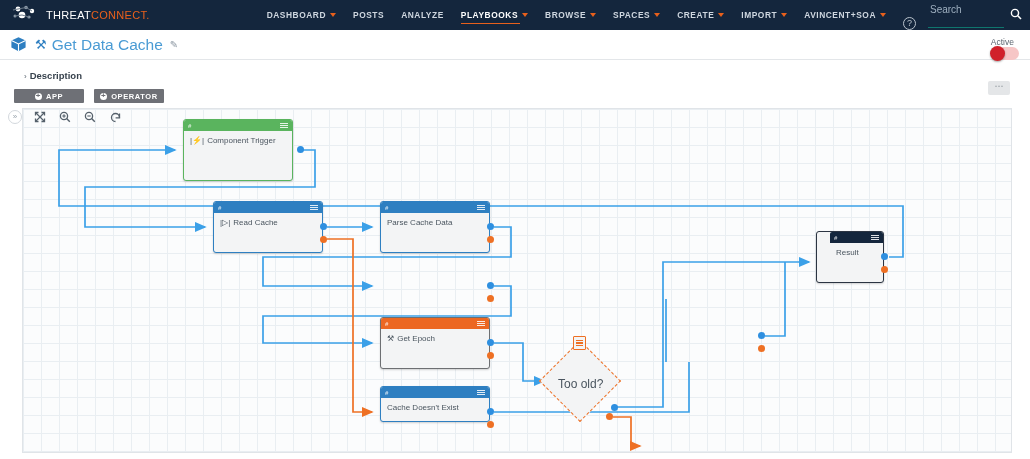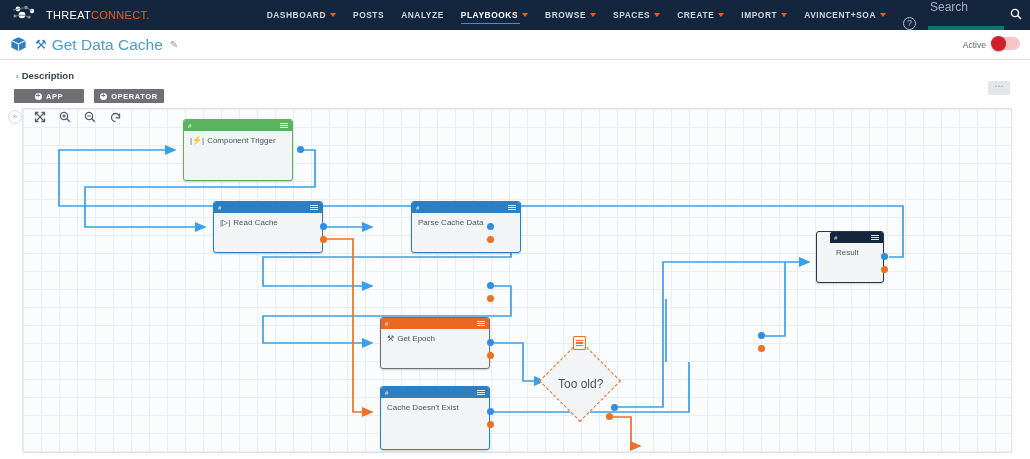--- a/index.html
+++ b/index.html
@@ -40,54 +40,54 @@
     border-left: 3.5px solid transparent; border-right: 3.5px solid transparent;
     border-top: 4px solid #e8601c;
   }
   .help-icon {
     width: 13px; height: 13px; border: 1.2px solid #b9c2cc; border-radius: 50%;
     color: #b9c2cc; font-size: 9px; line-height: 11px; text-align: center;
     margin-right: 12px; cursor: pointer;
   }
   .searchwrap { display: flex; align-items: center; width: 105px; margin-right: 8px; }
   .searchbox {
-    border: none; border-bottom: 6px solid #0f766e; background: transparent;
-    color: #9fb0c0; font-size: 12px; width: 76px; padding: 1px 2px 12px 2px;
+    border: none; border-bottom: 1px solid #0f766e; background: transparent;
+    color: #9fb0c0; font-size: 10px; width: 76px; padding: 1px 2px 12px 2px;
     font-family: "Liberation Sans", sans-serif; outline: none;
   }
   .searchbox::placeholder { color: #9fb0c0; }
   .search-icon { margin-left: 6px; cursor: pointer; }
 
   
   .titlerow {
     height: 29px; display: flex; align-items: center;
     padding: 0 10px; background: #fff; position: relative;
   }
   .cube-icon { margin-right: 8px; display: flex; }
   .wrench-ic { color: #2e7fc1; font-size: 13px; margin-right: 5px; }
   .pb-title { color: #4a9bd4; font-size: 15.5px; font-weight: normal; }
   .pencil-ic { margin-left: 7px; color: #8f9aa5; font-size: 10px; }
   .active-wrap {
     position: absolute; right: 10px; top: 7px;
-    display: flex; align-items: flex-end;
+    display: flex; align-items: center; flex-direction: column;
   }
   .active-label { font-size: 8.5px; color: #5c6670; margin-right: 6px; }
   .toggle {
     width: 28px; height: 13px; background: #f6c6c6; border-radius: 7px;
     position: relative; cursor: pointer;
   }
   .toggle-knob {
     width: 15px; height: 15px; border-radius: 50%; background: #d0202a;
     position: absolute; left: -1px; top: -1px;
     box-shadow: 0 1px 2px rgba(0,0,0,.35);
   }
   .hr-line { height: 1px; background: #e3e6e9; width: 1030px; }
 
   
-  .desc-row { padding: 5px 0 0 16px; }
+  .desc-row { padding: 5px 0 0 24px; }
   .desc-txt { font-size: 9.5px; color: #37424d; font-weight: bold; }
   .chev { font-size: 8px; color: #5a6570; margin-right: 3px; }
   .btnrow { padding: 6px 0 0 14px; display: flex; position: relative; }
   .gbtn {
     background: #6e7076; color: #ffffff; font-size: 7.5px; font-weight: bold;
     letter-spacing: .6px; width: 70px; height: 14px;
     display: flex; align-items: center; justify-content: center;
     margin-right: 10px; cursor: pointer; border-radius: 1px;
   }
   .plus-c {
@@ -385,21 +385,21 @@
         </span>
     </div>
     <div class="node-body">
       <span class="node-ic">|▷|</span>
       <span>Read Cache</span>
     </div>
   </div>
   <div class="port port-blue" style="left:297px; top:114px;"></div>
   <div class="port port-orange" style="left:297px; top:127px;"></div>
 
-  <div class="node n-blue" style="left:357px; top:92px; width:110px; height:52px;margin-left:31px;">
+  <div class="node n-blue" style="left:357px; top:92px; width:110px; height:52px;">
     <div class="node-hdr">
       <span class="hdr-hash">#</span>
       <span class="hdr-burger">
           <i></i>
           <i></i>
           <i></i>
         </span>
     </div>
     <div class="node-body">
       <span>Parse Cache Data</span>
@@ -421,21 +421,21 @@
         </span>
     </div>
     <div class="node-body">
       <span class="node-ic">⚒</span>
       <span>Get Epoch</span>
     </div>
   </div>
   <div class="port port-blue" style="left:464px; top:230px;"></div>
   <div class="port port-orange" style="left:464px; top:243px;"></div>
 
-  <div class="node n-blue" style="left:357px; top:277px; width:110px; height:64px;">
+  <div class="node n-blue" style="left:357px; top:277px; width:110px; height:36px;">
     <div class="node-hdr">
       <span class="hdr-hash">#</span>
       <span class="hdr-burger">
           <i></i>
           <i></i>
           <i></i>
         </span>
     </div>
     <div class="node-body">
       <span>Cache Doesn't Exist</span>

